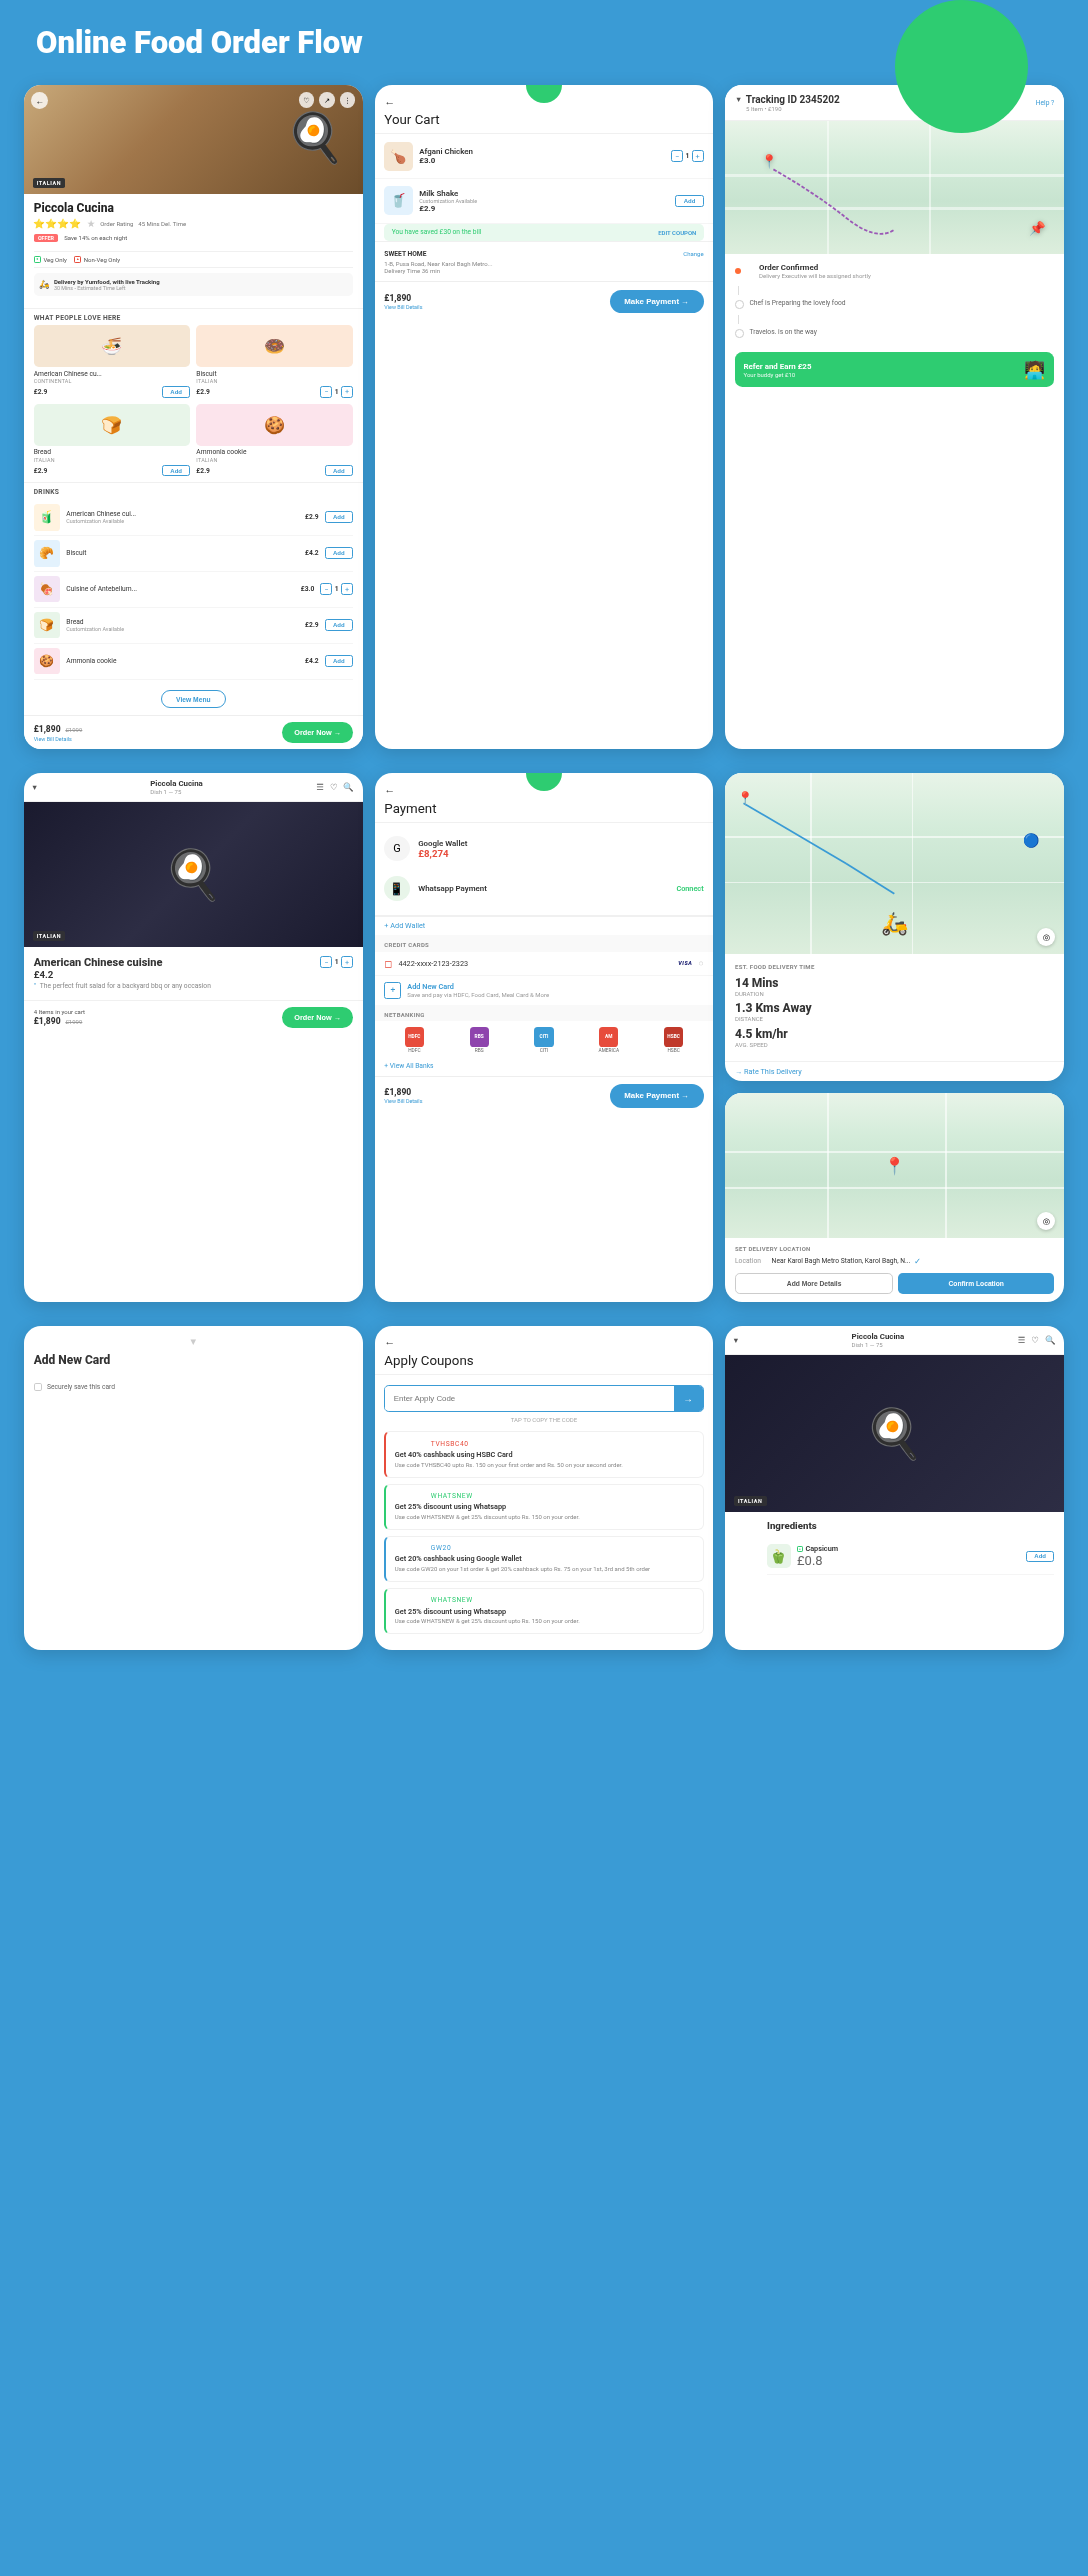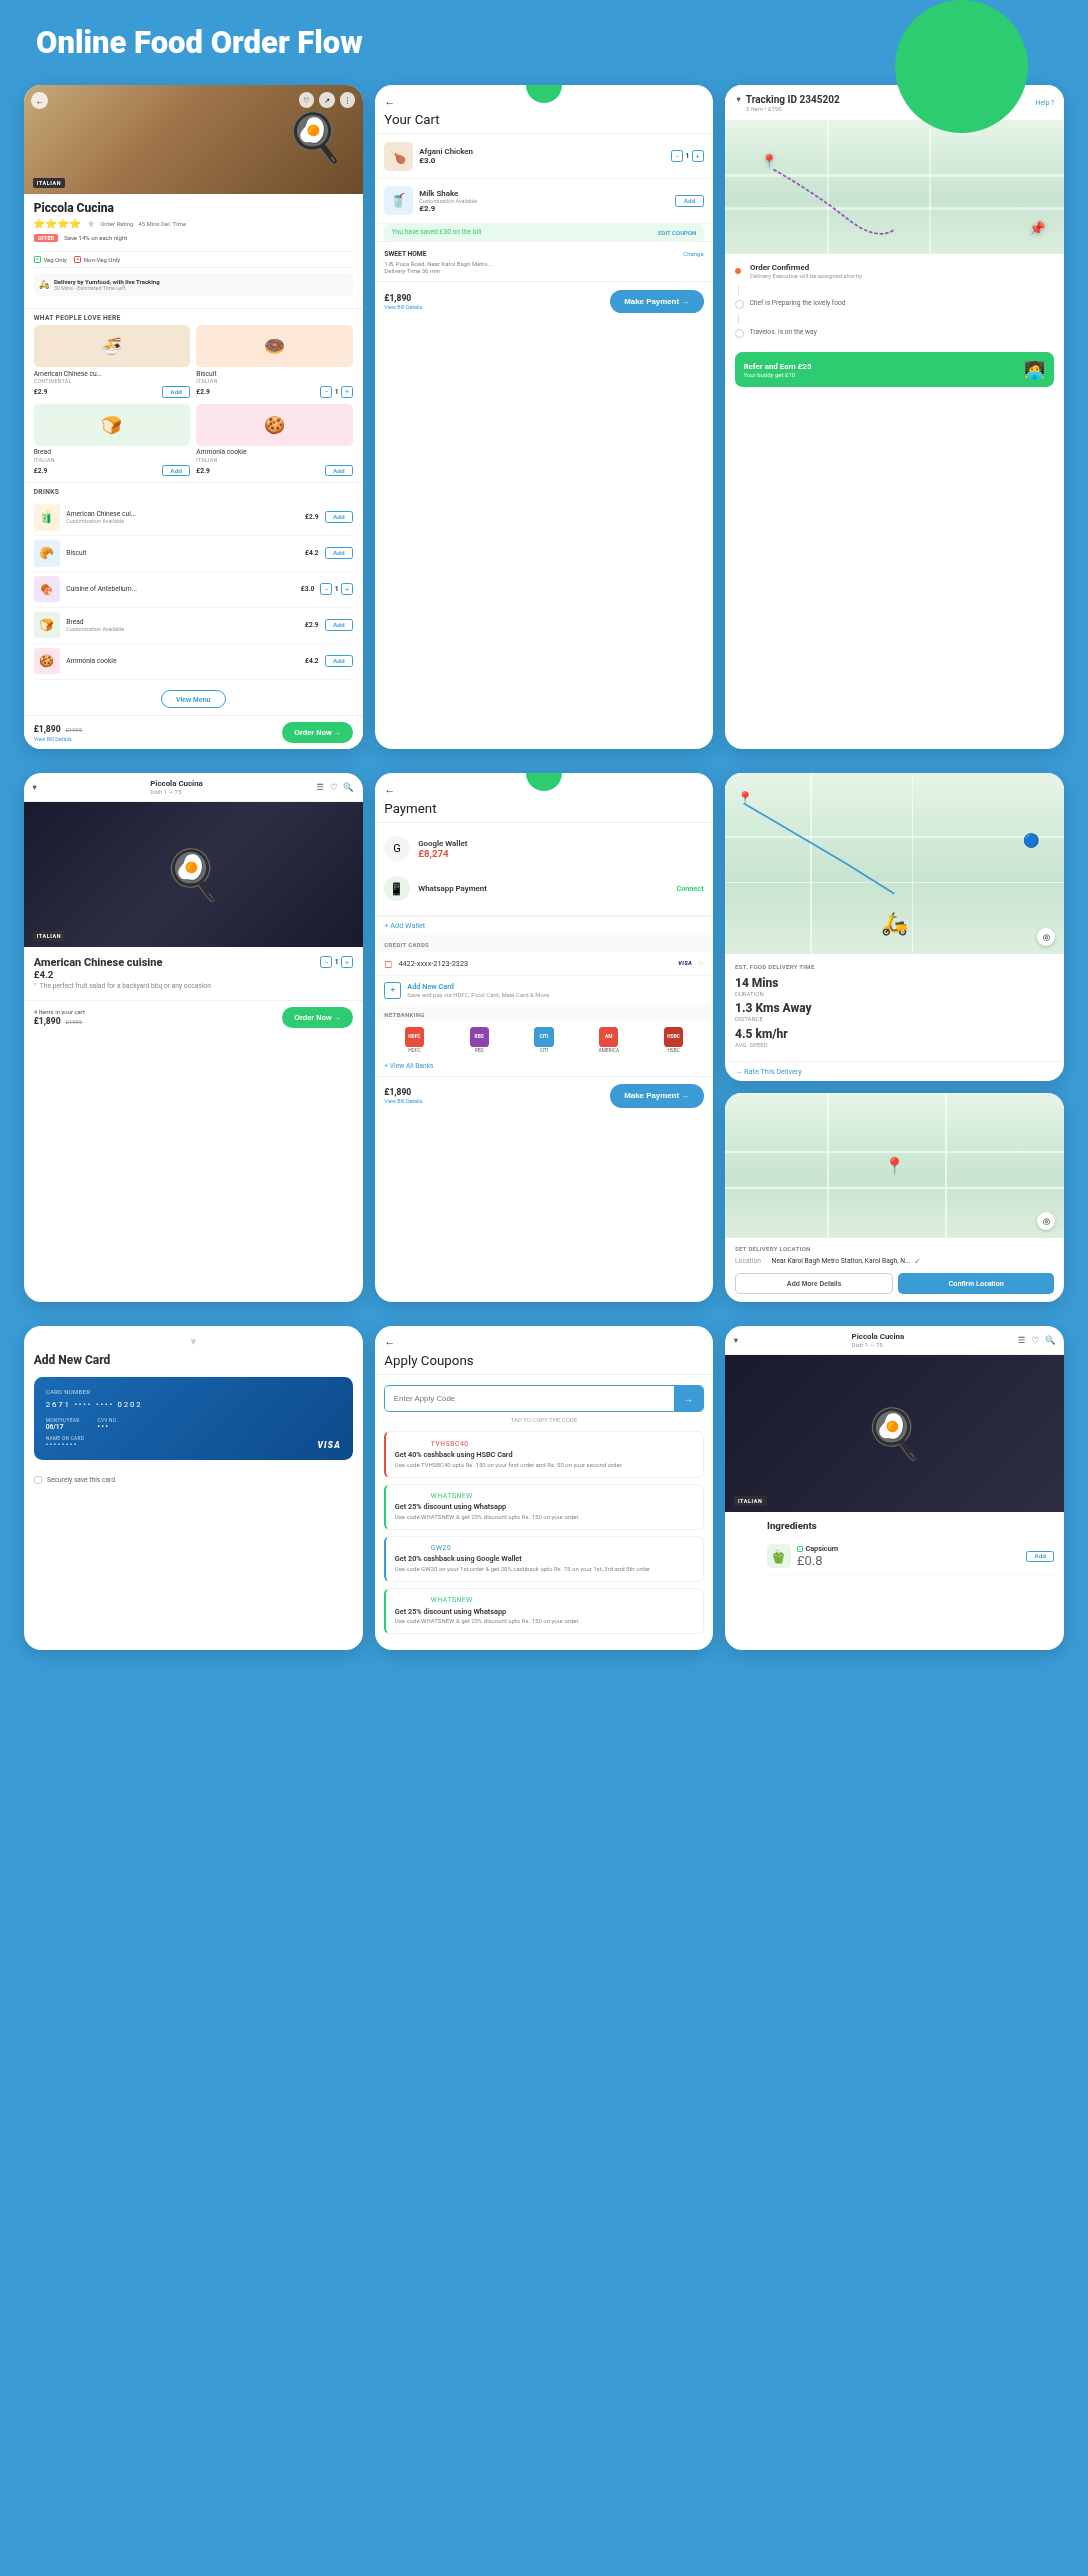--- a/index.html
+++ b/index.html
@@ -320,21 +320,21 @@
       display: flex; align-items: center; justify-content: space-between;
       border-bottom: 0.6px solid #f0f0f0;
     }
     .map-placeholder {
       width: 100%; height: 133px;
       background: linear-gradient(135deg, #e8f4f8 0%, #d0e8f0 50%, #c8e0ec 100%);
       position: relative;
       overflow: hidden;
     }
     .order-status { padding: 8.5px 9.7px; }
-    .status-title-row { display: flex; align-items: center; gap: 9px; margin-bottom: 7.3px; }
+    .status-title-row { display: flex; align-items: center; gap: 18px; margin-bottom: 7.3px; }
     .status-dot { width: 6px; height: 6px; border-radius: 50%; }
     .status-step { display: flex; align-items: flex-start; gap: 6px; margin-bottom: 6px; }
     .step-circle {
       width: 8.5px; height: 8.5px;
       border: 1.2px solid #ccc;
       border-radius: 50%;
       flex-shrink: 0;
       margin-top: 1.2px;
     }
     .step-text { font-size: 6.7px; color: #666; }
@@ -1112,39 +1112,20 @@
 <div class="screens-grid-row3">
 
   <div class="phone-screen">
     <div style="padding:9.7px;">
 
       <div style="text-align:center;margin-bottom:4.8px;">
         <span style="font-size:11px;color:#ccc;">▾</span>
       </div>
       <div class="card-form-title">Add New Card</div>
 
-      <div class="card-visual">
-        <div style="font-size:6px;opacity:0.7;text-transform:uppercase;letter-spacing:0.3px;margin-bottom:4.8px;">CARD NUMBER</div>
-        <div class="card-number-display">2671  ••••  ••••  0202</div>
-        <div style="display:flex;gap:18px;margin-bottom:4.8px;">
-          <div>
-            <div class="card-field-label">MONTH/YEAR</div>
-            <div class="card-field-val">06/17</div>
-          </div>
-          <div>
-            <div class="card-field-label">CVV NO.</div>
-            <div class="card-field-val">• • •</div>
-          </div>
-        </div>
-        <div>
-          <div class="card-field-label">NAME ON CARD</div>
-          <div class="card-name-dots">••••••••</div>
-        </div>
-        <div class="visa-big">VISA</div>
-      </div>
 
       <div class="save-card-row">
         <div class="checkbox-fake"></div>
         <span>Securely save this card</span>
       </div>
     </div>
   </div>
 
   <div class="phone-screen">
     <div class="screen-header">

